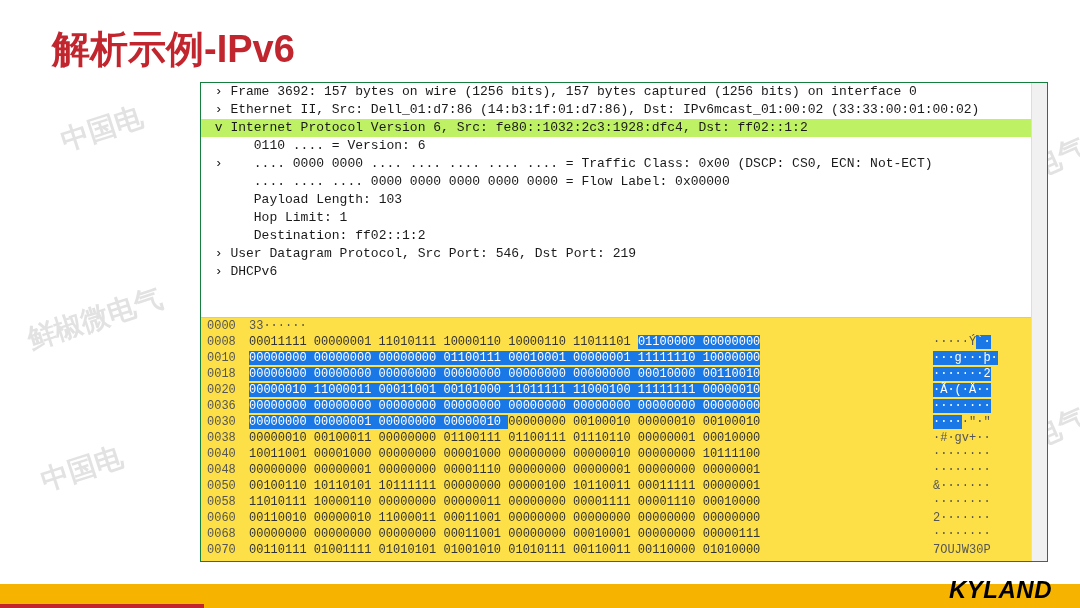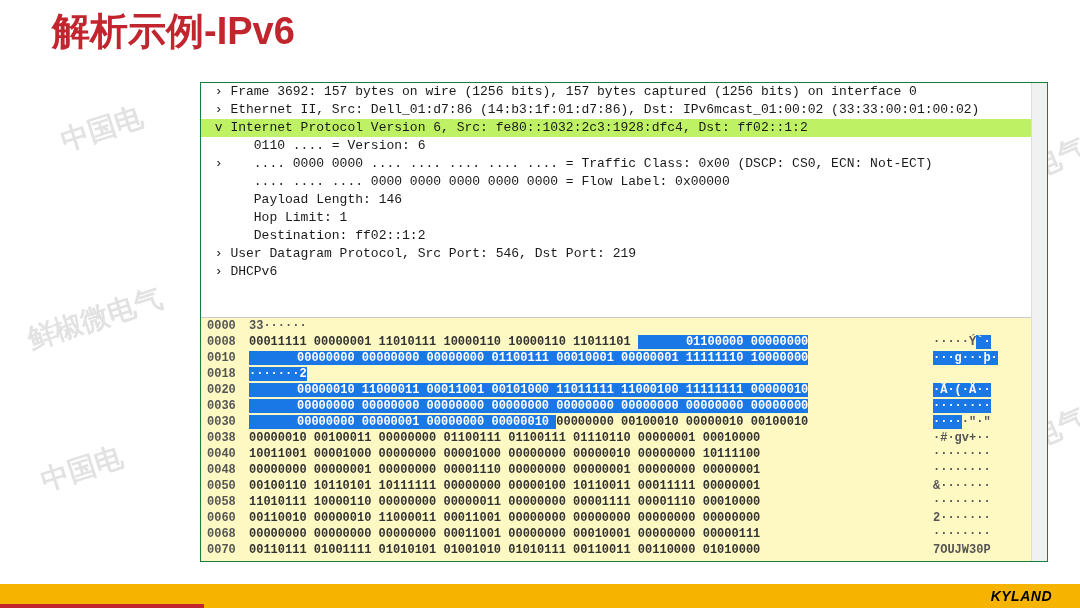--- a/index.html
+++ b/index.html
@@ -1,33 +1,33 @@
 <!DOCTYPE html>
 <html><head>
 <meta charset="utf-8">
 <style>
   * { margin:0; padding:0; box-sizing:border-box; }
   body { width:1080px; height:608px; font-family:"Microsoft YaHei",sans-serif; background:#fdfdfd; position:relative; overflow:hidden; }
   .slide { width:100%; height:100%; position:relative; background:#ffffff; }
-  .title { position:absolute; top:6px; left:52px; font-size:38px; font-weight:800; color:#c1262e; }
+  .title { position:absolute; top:24px; left:52px; font-size:38px; font-weight:800; color:#c1262e; }
   .wshark { position:absolute; top:82px; left:200px; width:848px; height:480px; border:1px solid #15803d; background:#fff; display:flex; flex-direction:column; }
   .tree   { flex:0 0 234px; overflow:auto; background:#ffffff; font-family:"Consolas","Courier New",monospace; font-size:13px; line-height:18px; color:#1a1a1a; }
   .tree .row { white-space:pre; padding:0 6px; }
   .tree .sel { background:#bef264; }
-  .hex    { flex:1 1 auto; overflow:auto; border-top:1px solid #c8c8c8; font-family:"Consolas","Courier New",monospace; font-size:12px; line-height:16px; color:#333; background:#fef9c3;font-weight:bold; }
+  .hex    { flex:1 1 auto; overflow:auto; border-top:1px solid #c8c8c8; font-family:"Consolas","Courier New",monospace; font-size:12px; line-height:16px; color:#333; background:#fde047; }
   .hex .hl { display:flex; padding:0 6px; }
   .off    { width:42px; color:#555; }
   .bits   { flex:1 1 auto; white-space:pre; }
-  .bits span.hlb { background:#1a78e6; color:#fff;padding-left:48px; }
+  .bits span.hlb { background:#1a78e6; color:#fff; }
   .asc    { width:108px; white-space:pre; color:#555; }
   .asc span.hla { background:#1a78e6; color:#fff; }
   .scroll-stub { position:absolute; top:0; right:0; width:16px; height:100%; background:#f1f1f1; border-left:1px solid #ddd; }
   .footer { position:absolute; left:0; bottom:0; width:100%; height:24px; background:#f6b400; }
   .footer-sub { position:absolute; left:0; bottom:0; width:204px; height:4px; background:#c1262e; }
-  .brand  { position:absolute; right:28px; bottom:4px; font-style:italic; font-weight:900; font-size:14px; color:#000; letter-spacing:0.5px; }
+  .brand  { position:absolute; right:28px; bottom:4px; font-style:italic; font-weight:900; font-size:24px; color:#000; letter-spacing:0.5px; }
   .wm { position:absolute; color:rgba(150,150,150,0.28); font-size:28px; font-weight:700; transform:rotate(-18deg); pointer-events:none; }
   .wm1{ top:110px; left:60px; } .wm2{ top:100px; left:420px; font-size:26px; }
   .wm3{ top:300px; left:25px; } .wm4{ top:150px; right:-10px; transform:rotate(-24deg); }
   .wm5{ top:450px; left:40px; } .wm6{ top:420px; right:-10px; transform:rotate(-24deg); }
 </style>
 </head>
 <body>
 
 <div class="slide">
   <div class="title">解析示例-IPv6</div>
@@ -40,21 +40,21 @@
   <div class="wm wm6">椒微电气</div>
 
   <div class="wshark">
     <div class="tree" id="tree">
         <div class="row"> › Frame 3692: 157 bytes on wire (1256 bits), 157 bytes captured (1256 bits) on interface 0</div>
         <div class="row"> › Ethernet II, Src: Dell_01:d7:86 (14:b3:1f:01:d7:86), Dst: IPv6mcast_01:00:02 (33:33:00:01:00:02)</div>
         <div class="row sel"> v Internet Protocol Version 6, Src: fe80::1032:2c3:1928:dfc4, Dst: ff02::1:2</div>
         <div class="row">      0110 .... = Version: 6</div>
         <div class="row"> ›    .... 0000 0000 .... .... .... .... .... = Traffic Class: 0x00 (DSCP: CS0, ECN: Not-ECT)</div>
         <div class="row">      .... .... .... 0000 0000 0000 0000 0000 = Flow Label: 0x00000</div>
-        <div class="row">      Payload Length: 146</div>
+        <div class="row">      Payload Length: 103</div>
         <div class="row">      Hop Limit: 1</div>
         <div class="row">      Destination: ff02::1:2</div>
         <div class="row"> › User Datagram Protocol, Src Port: 546, Dst Port: 219</div>
         <div class="row"> › DHCPv6</div>
       </div>
     <div class="hex" id="hex">
       <div class="scroll-stub"></div>
     <div class="hl">
           <span class="off">0000</span>
           <span class="asc"><span>33······</span></span>
@@ -64,20 +64,21 @@
           <span class="bits"><span>00011111 00000001 11010111 10000110 10000110 11011101 </span><span class="hlb">01100000 00000000</span></span>
           <span class="asc"><span>·····Ý</span><span class="hla">`·</span></span>
         </div>
         <div class="hl">
           <span class="off">0010</span>
           <span class="bits"><span class="hlb">00000000 00000000 00000000 01100111 00010001 00000001 11111110 10000000</span></span>
           <span class="asc"><span class="hla">···g···þ·</span></span>
         </div>
         <div class="hl">
           <span class="off">0018</span>
+          <span class="bits"><span class="hlb">00000000 00000000 00000000 00000000 00000000 00000000 00010000 00110010</span></span>
           <span class="asc"><span class="hla">·······2</span></span>
         </div>
         <div class="hl">
           <span class="off">0020</span>
           <span class="bits"><span class="hlb">00000010 11000011 00011001 00101000 11011111 11000100 11111111 00000010</span></span>
           <span class="asc"><span class="hla">·Ã·(·Ä··</span></span>
         </div>
         <div class="hl">
           <span class="off">0036</span>
           <span class="bits"><span class="hlb">00000000 00000000 00000000 00000000 00000000 00000000 00000000 00000000</span></span>

